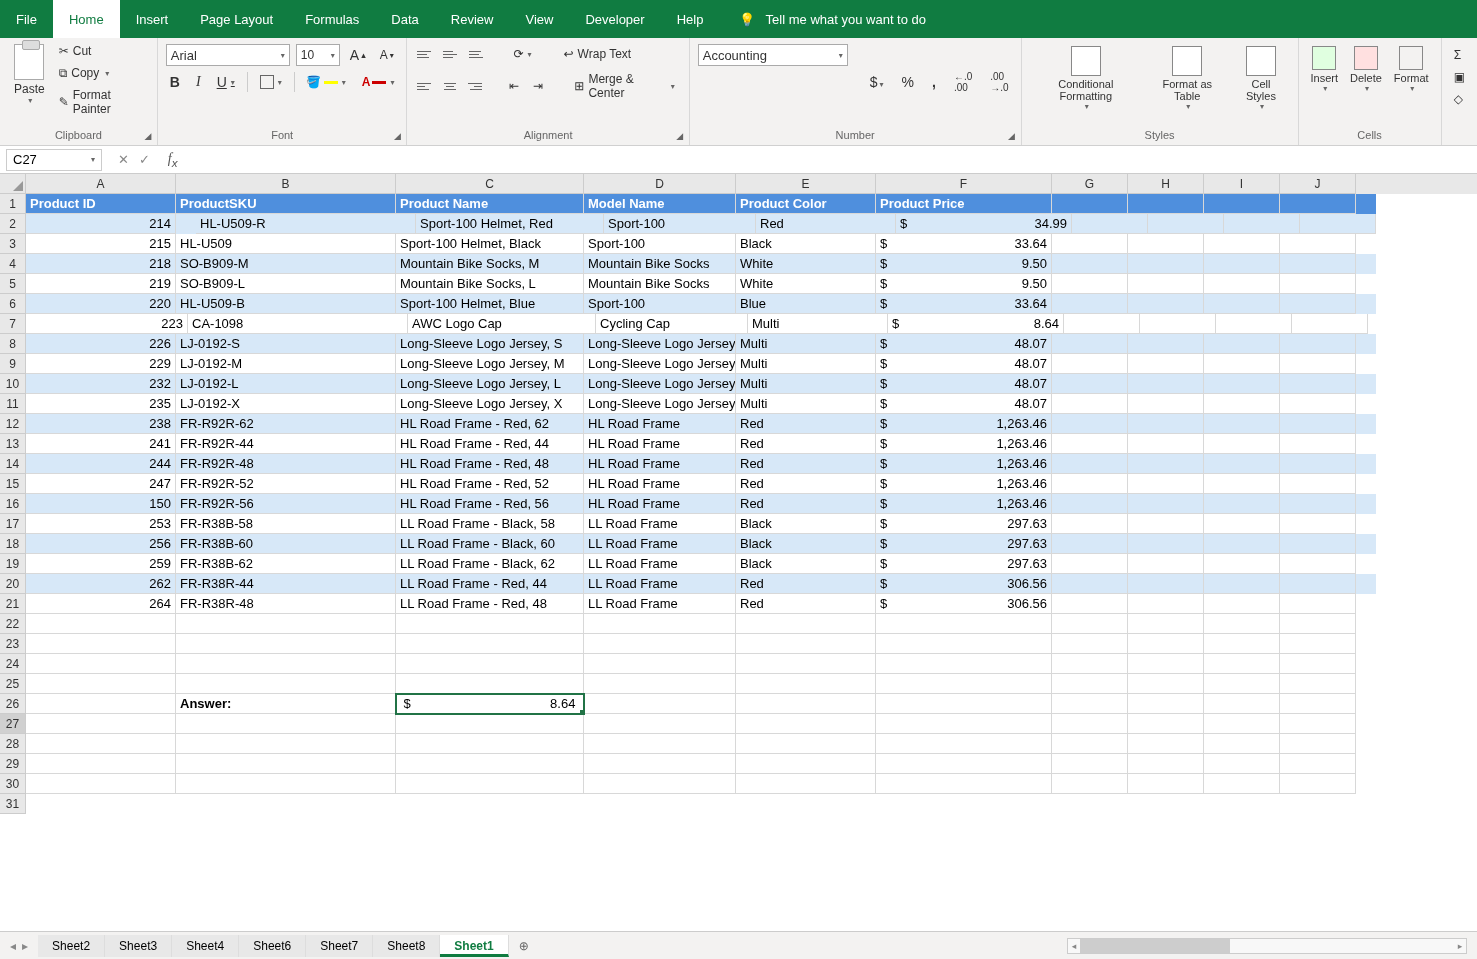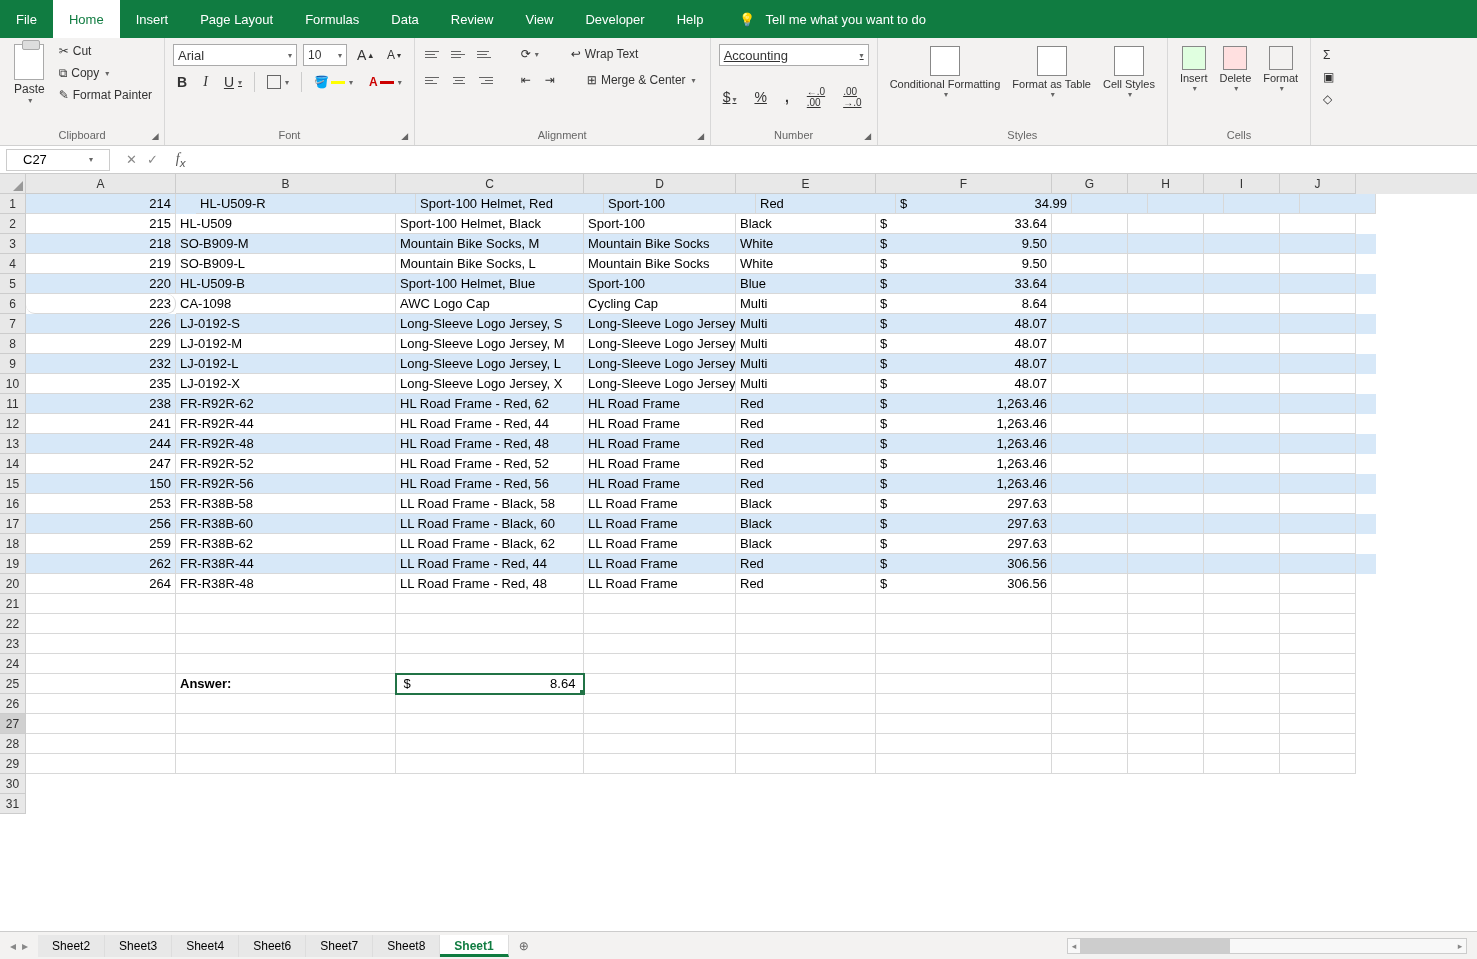--- a/index.html
+++ b/index.html
@@ -38,38 +38,38 @@
 .fbtn.u { text-decoration: underline; font-size: 14px; }
 
 
 .align-body { height: 78px; display: flex; flex-direction: column; gap: 6px; padding-top: 2px; }
 .align-row { display: flex; gap: 6px; align-items: center; }
 .abtn { width: 20px; height: 20px; display: flex; flex-direction: column; justify-content: center; gap: 2px; cursor: pointer; padding: 2px; }
 .abtn span { height: 1px; background: #666; }
 .merge-btn { display: flex; align-items: center; gap: 4px; padding: 2px 6px; cursor: pointer; }
 
 
-.num-body { height: 78px; display: flex; flex-direction: column; gap: 18px; padding-top: 2px; text-decoration: underline; }
+.num-body { height: 78px; display: flex; flex-direction: row; gap: 18px; padding-top: 2px; }
 .num-sel { width: 150px; height: 22px; border: 1px solid #aaa; background: #fff; display: flex; align-items: center; padding: 0 4px; font-size: 13px; }
 .num-row { display: flex; gap: 10px; align-items: center; }
 .nbtn { padding: 2px 4px; cursor: pointer; font-size: 14px; }
 
 
 .styles-body { height: 78px; display: flex; gap: 4px; padding-top: 2px; }
 .style-big { display: flex; flex-direction: column; align-items: center; justify-content: flex-start; padding: 2px 4px; cursor: pointer; font-size: 11px; text-align: center; }
 .style-big .icn { width: 30px; height: 30px; margin-bottom: 2px; border: 1px solid #888; background: #fff; position: relative; }
 
 
 .cells-body { height: 78px; display: flex; gap: 4px; padding-top: 2px; }
 .cell-big { display: flex; flex-direction: column; align-items: center; justify-content: flex-start; padding: 2px 4px; cursor: pointer; font-size: 11px; }
 .cell-big .icn { width: 24px; height: 24px; margin-bottom: 2px; }
 
 
 .formula-bar { height: 28px; border-bottom: 1px solid #ccc; display: flex; align-items: center; font-size: 13px; background: #fff; }
-.name-box { width: 104px; height: 22px; border: 1px solid #ccc; margin: 0 6px; padding: 0 16px; display: flex; align-items: center; }
+.name-box { width: 96px; height: 22px; border: 1px solid #ccc; margin: 0 6px; padding: 0 6px; display: flex; align-items: center; }
 .fb-btns { display: flex; align-items: center; gap: 10px; padding: 0 10px; color: #888; }
 .fb-fx { font-style: italic; font-family: 'Times New Roman', serif; color: #555; font-size: 14px; padding: 0 8px; }
 .fb-input { flex: 1; padding: 0 10px; }
 
 
 .grid-wrap { position: absolute; top: 174px; left: 0; right: 0; bottom: 28px; overflow: hidden; }
 .corner { position: absolute; top: 0; left: 0; width: 26px; height: 20px; background: #e8e8e8; border-right: 1px solid #ccc; border-bottom: 1px solid #ccc; }
 .corner:after { content: ''; position: absolute; right: 2px; bottom: 2px; width: 0; height: 0; border-style: solid; border-width: 0 0 10px 10px; border-color: transparent transparent #999 transparent; }
 .col-headers { position: absolute; top: 0; left: 26px; right: 0; height: 20px; display: flex; background: #e8e8e8; }
 .col-h { border-right: 1px solid #ccc; border-bottom: 1px solid #ccc; text-align: center; font-size: 12px; line-height: 20px; color: #333; }
@@ -368,20 +368,32 @@
       <div class="row-h">24</div>
       <div class="row-h">25</div>
       <div class="row-h">26</div>
       <div class="row-h sel">27</div>
       <div class="row-h">28</div>
       <div class="row-h">29</div>
       <div class="row-h">30</div>
       <div class="row-h">31</div>
     </div>
   <div class="cells" id="cells">
+      <div class="grid-row hdr-row">
+        <div class="cell" style="width: 150px;">Product ID</div>
+        <div class="cell" style="width: 220px;">ProductSKU</div>
+        <div class="cell" style="width: 188px;">Product Name</div>
+        <div class="cell" style="width: 152px;">Model Name</div>
+        <div class="cell" style="width: 140px;">Product Color</div>
+        <div class="cell" style="width: 176px;">Product Price</div>
+        <div class="cell" style="width: 76px;"></div>
+        <div class="cell" style="width: 76px;"></div>
+        <div class="cell" style="width: 76px;"></div>
+        <div class="cell" style="width: 76px;"></div>
+      </div>
       <div class="grid-row stripe">
         <div class="cell num" style="width: 150px;">214</div>
         <div class="cell" style="width: 220px; margin-left: 20px;">HL-U509-R</div>
         <div class="cell" style="width: 188px;">Sport-100 Helmet, Red</div>
         <div class="cell" style="width: 152px;">Sport-100</div>
         <div class="cell" style="width: 140px;">Red</div>
         <div class="cell" style="width: 176px;">
           <span class="accounting">
             <span>$</span>
             <span>34.99</span>
@@ -454,21 +466,21 @@
             <span>$</span>
             <span>33.64</span>
           </span>
         </div>
         <div class="cell" style="width: 76px;"></div>
         <div class="cell" style="width: 76px;"></div>
         <div class="cell" style="width: 76px;"></div>
         <div class="cell" style="width: 76px;"></div>
       </div>
       <div class="grid-row ">
-        <div class="cell num" style="width: 150px; border-radius: 9px;">223</div>
+        <div class="cell num" style="width: 162px;">223</div>
         <div class="cell" style="width: 220px;">CA-1098</div>
         <div class="cell" style="width: 188px;">AWC Logo Cap</div>
         <div class="cell" style="width: 152px;">Cycling Cap</div>
         <div class="cell" style="width: 140px;">Multi</div>
         <div class="cell" style="width: 176px;">
           <span class="accounting">
             <span>$</span>
             <span>8.64</span>
           </span>
         </div>

